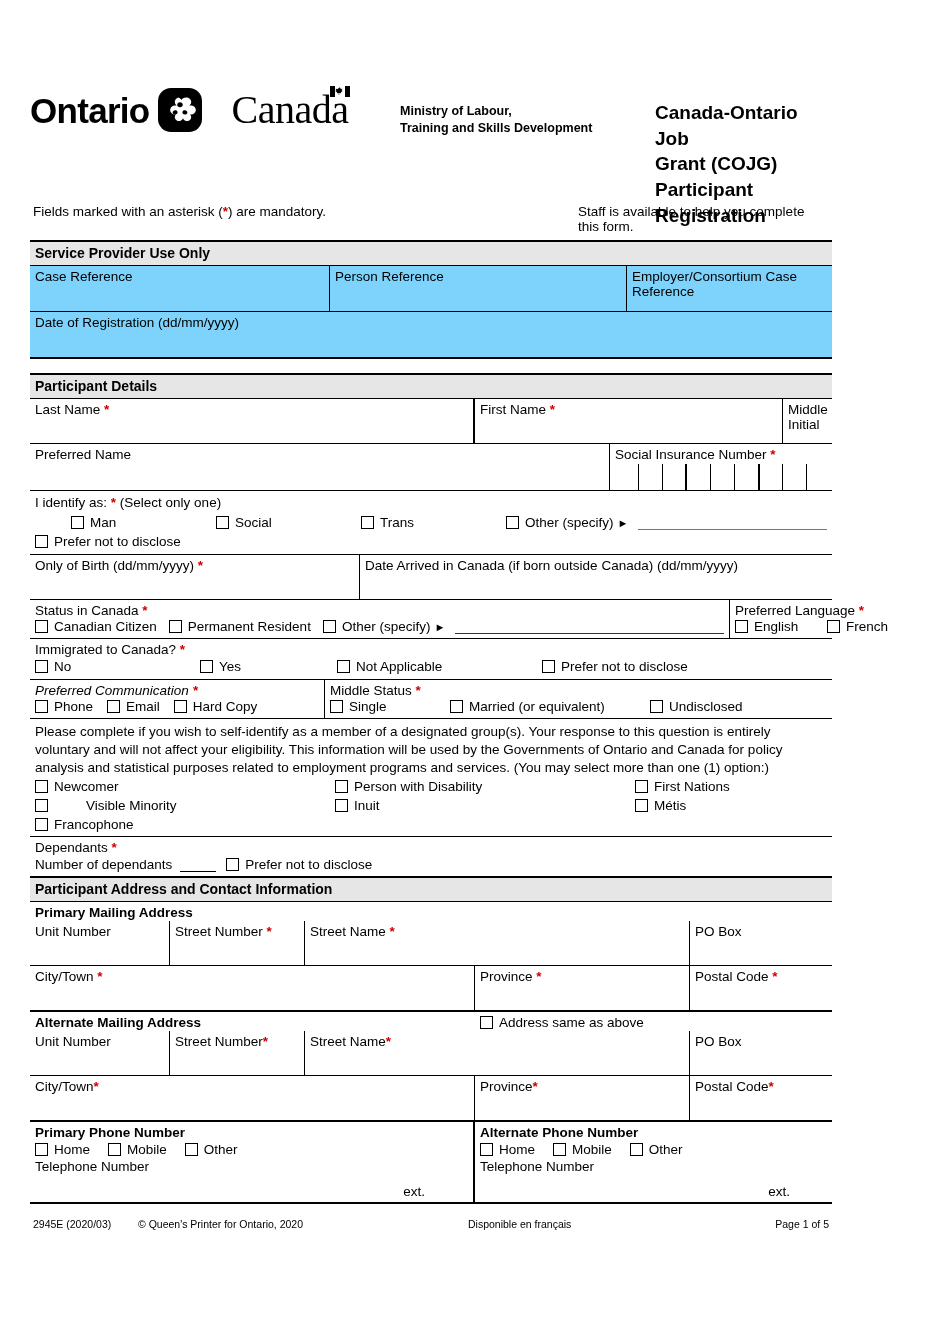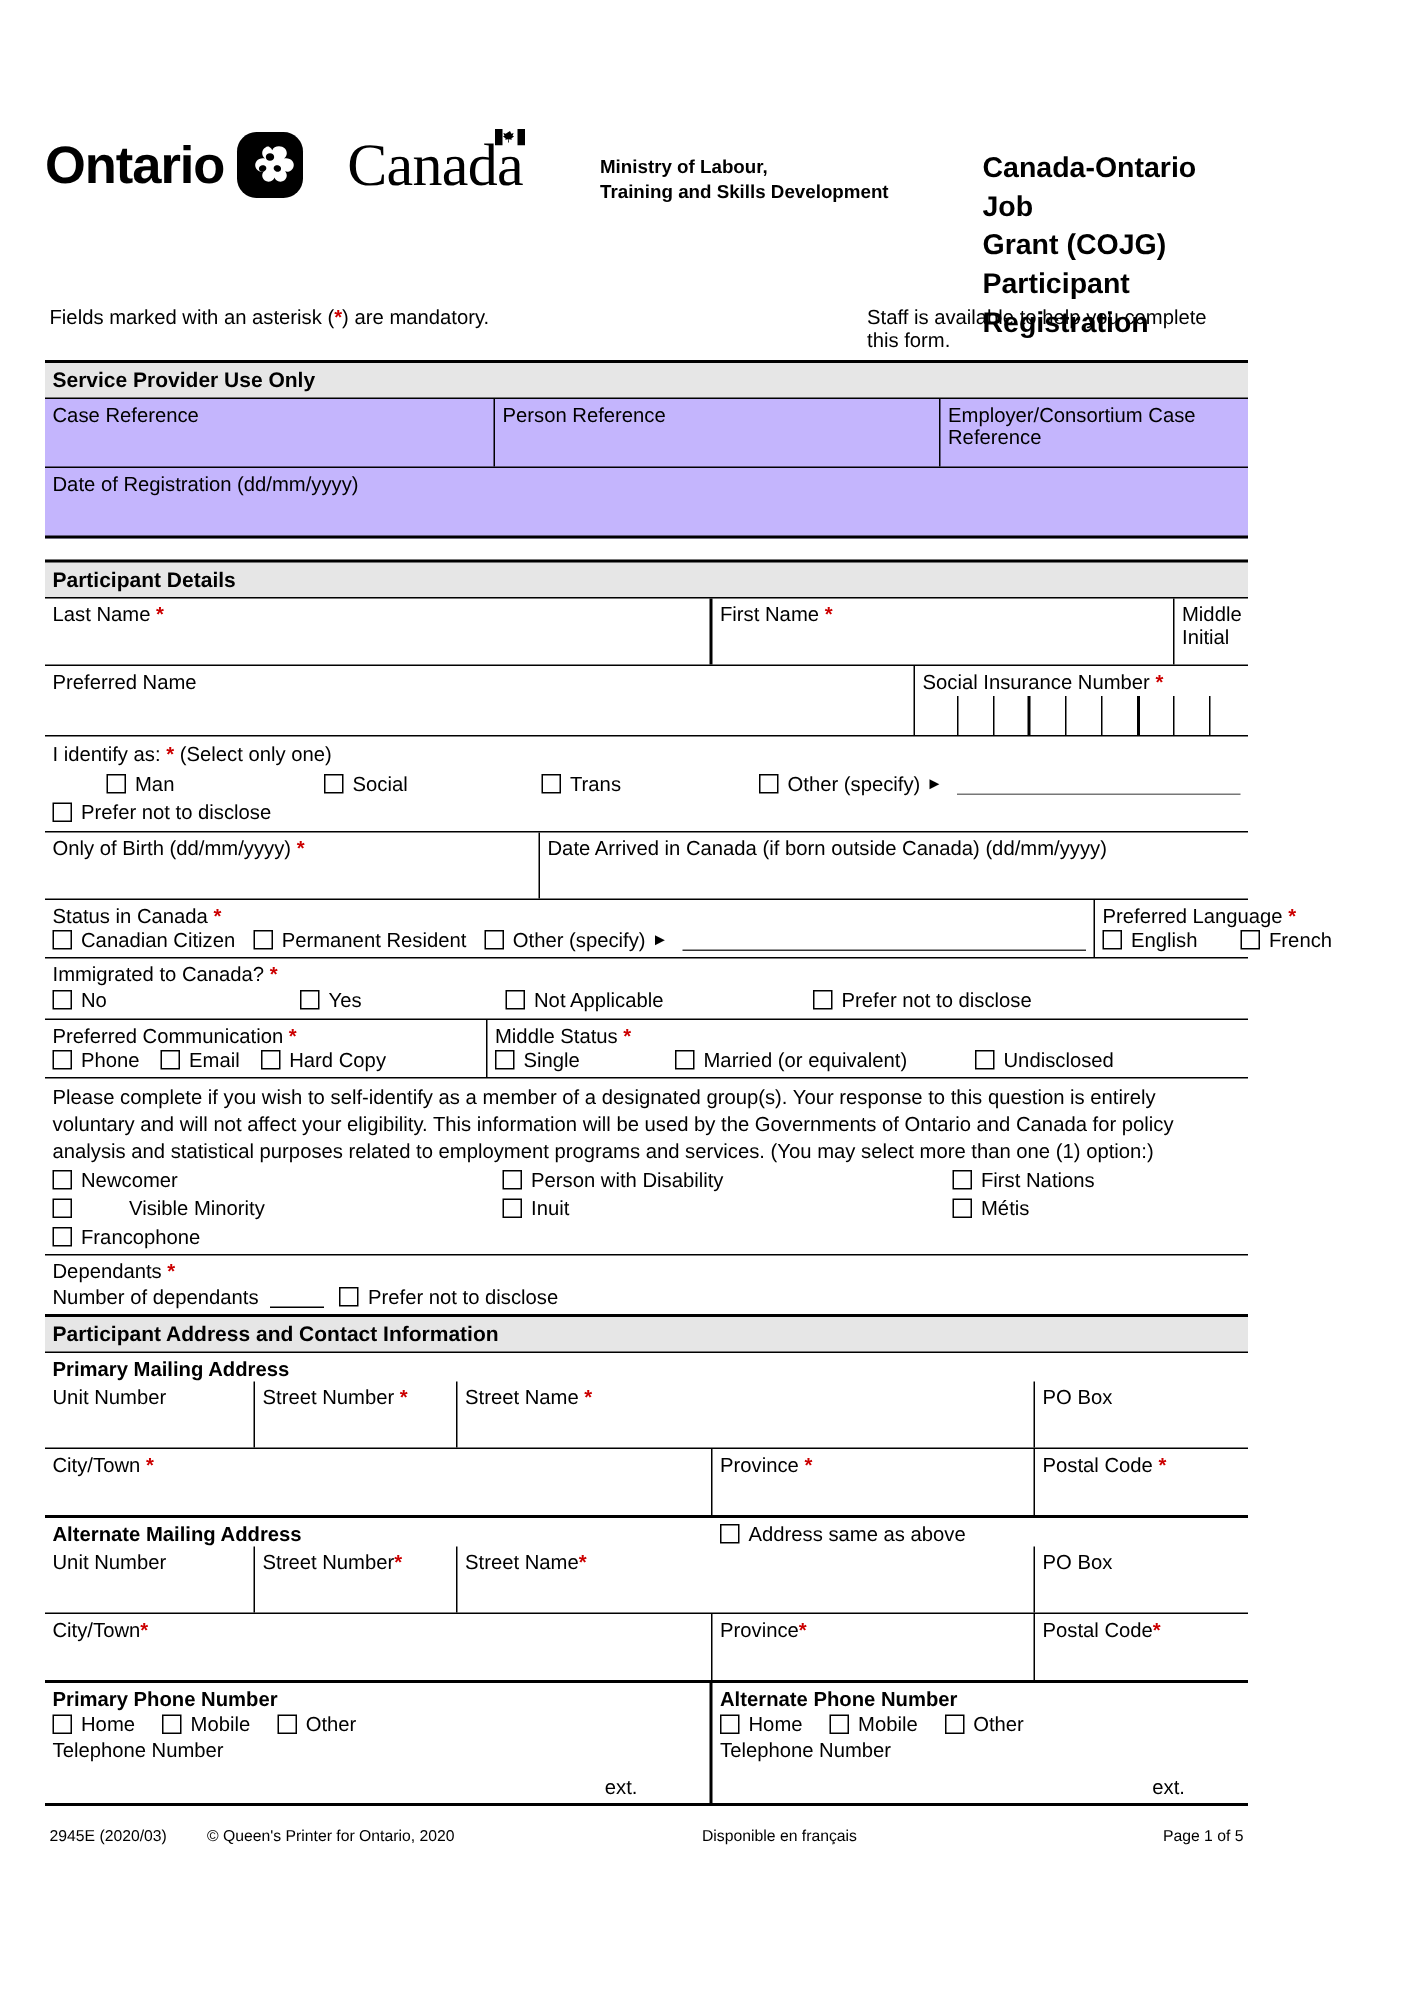--- a/index.html
+++ b/index.html
@@ -115,21 +115,21 @@
   .row.thick { border-bottom: 2.5px solid #000; }
   .row.hair  { border-bottom: 1px solid #000; }
   .cell {
     box-sizing: border-box;
     padding: 3px 5px 2px 5px;
     font-size: 13.5px;
     position: relative;
   }
   .cell.vsep { border-right: 1px solid #000; }
   .cell.vsep-thick { border-right: 2px solid #000; }
-  .gray { background: #c4b5fd; }
+  .gray { background: #7dd3fc; }
   .req { color: #cc0000; font-weight: bold; }
 
   
   .cb {
     display: inline-block;
     width: 13px;
     height: 13px;
     border: 1.3px solid #000;
     box-sizing: border-box;
     vertical-align: -2px;
@@ -390,21 +390,21 @@
         </span>
       <span class="opt">
           <span class="cb"></span>
           <span>Prefer not to disclose</span>
         </span>
     </div>
   </div>
 
   <div class="row hair">
     <div class="cell vsep" style="flex:0 0 295px;padding:0;">
-      <div class="cell" style="padding-top:3px;padding-bottom:0;">
+      <div class="cell" style="padding-top:3px;padding-bottom:0;font-style:italic;">
         <span>Preferred Communication</span><span class="req"> *</span>
       </div>
       <div class="optline" style="padding-top:1px;padding-bottom:4px;">
         <span class="opt">
             <span class="cb"></span>
             <span>Phone</span>
           </span>
         <span class="opt" style="margin-left:14px;justify-content:flex-end;">
             <span class="cb"></span>
             <span>Email</span>

